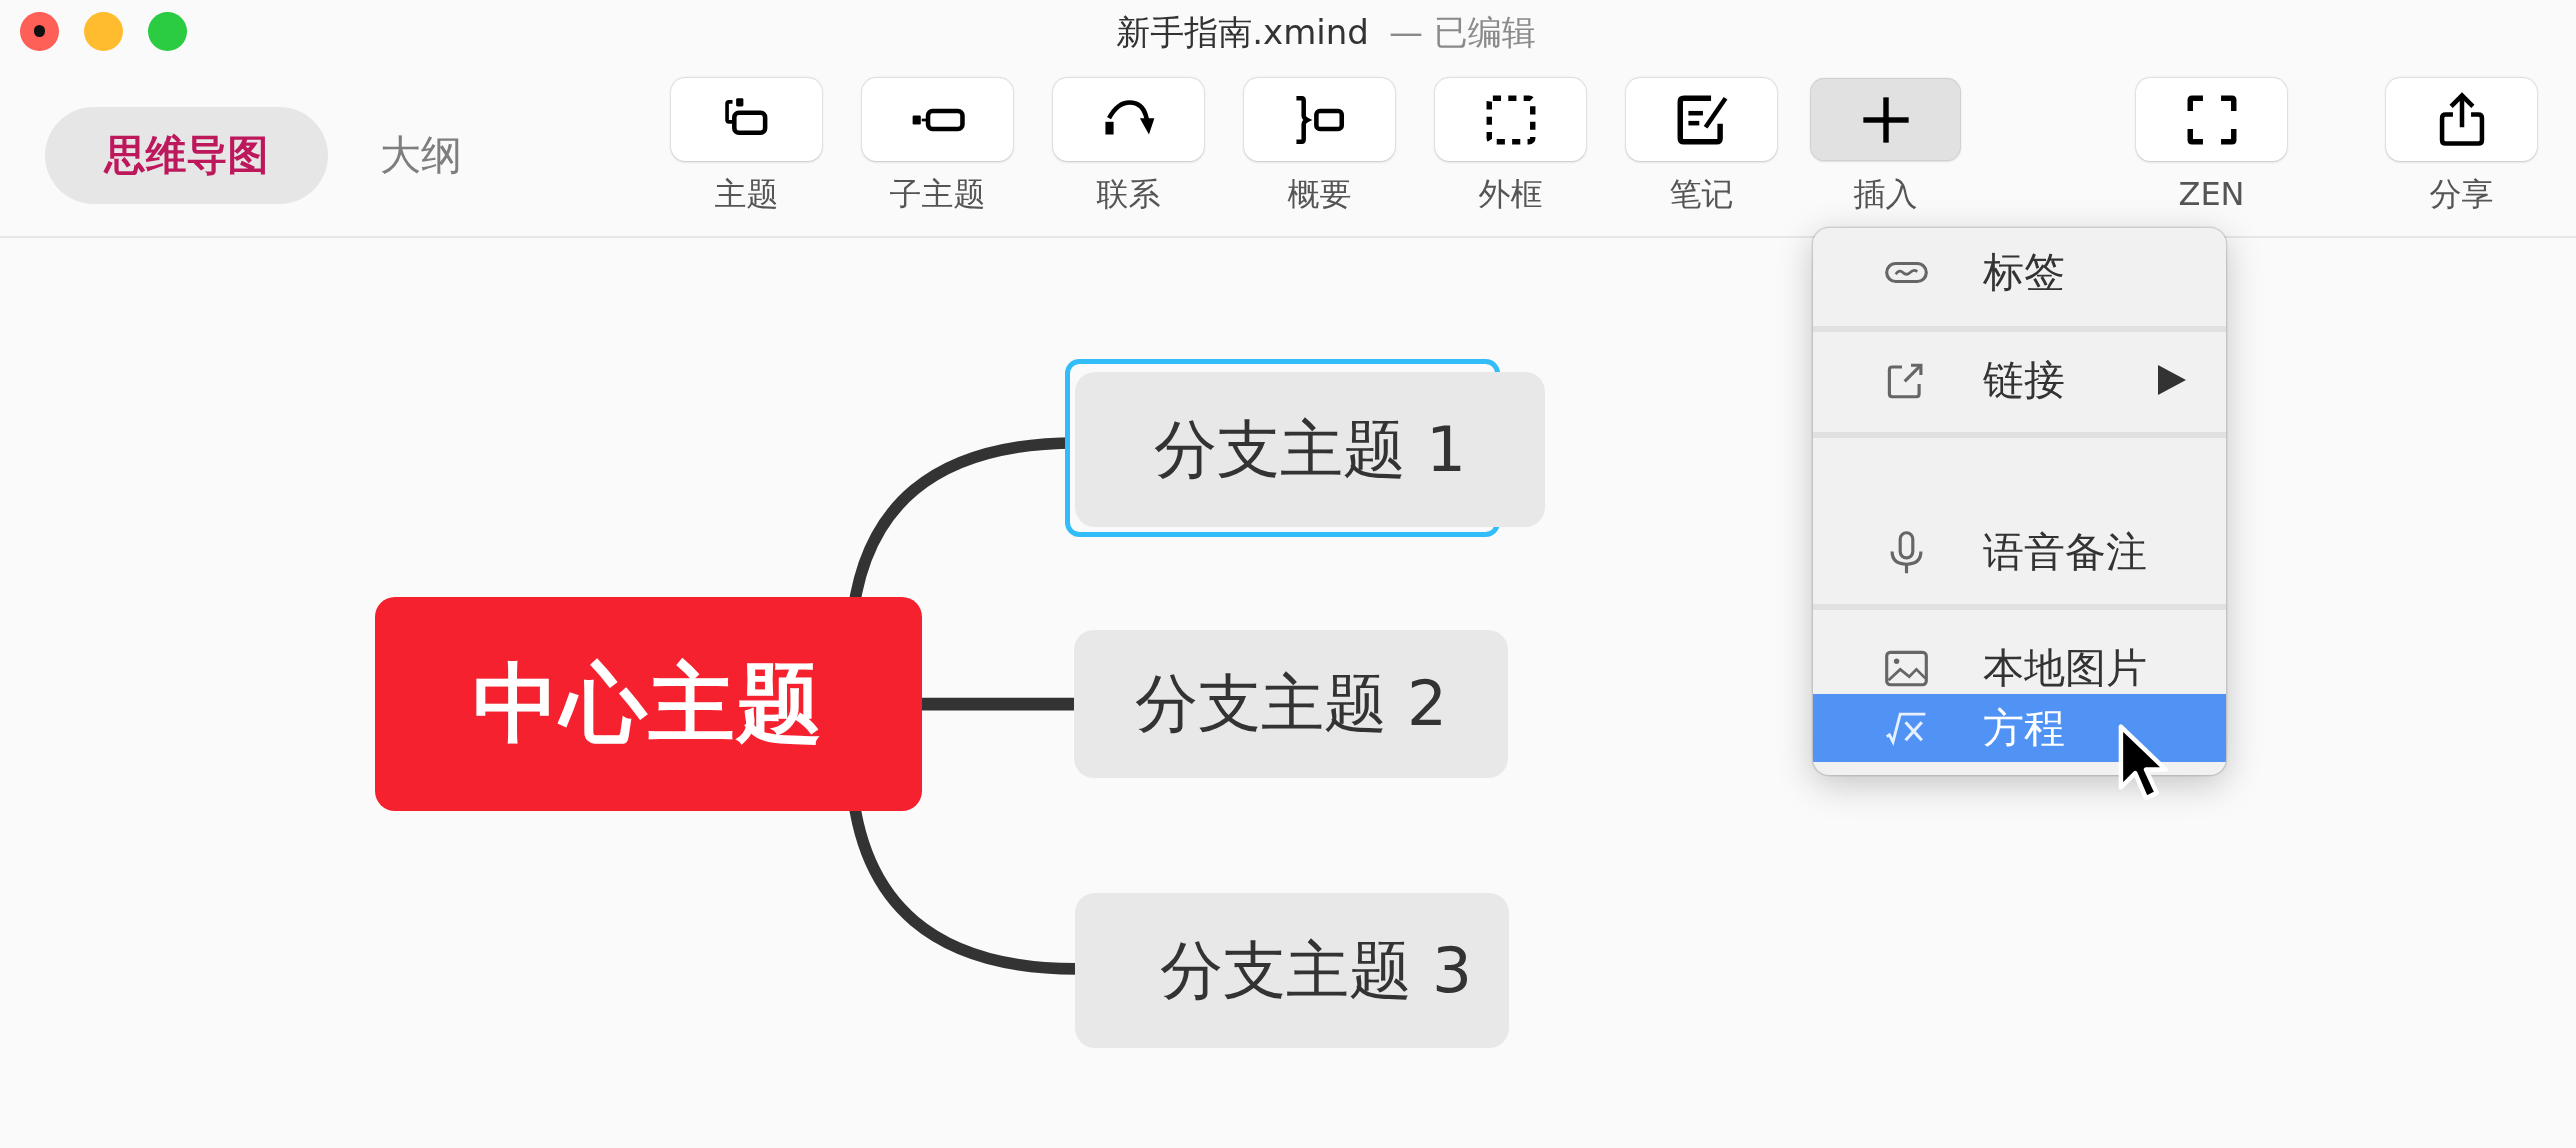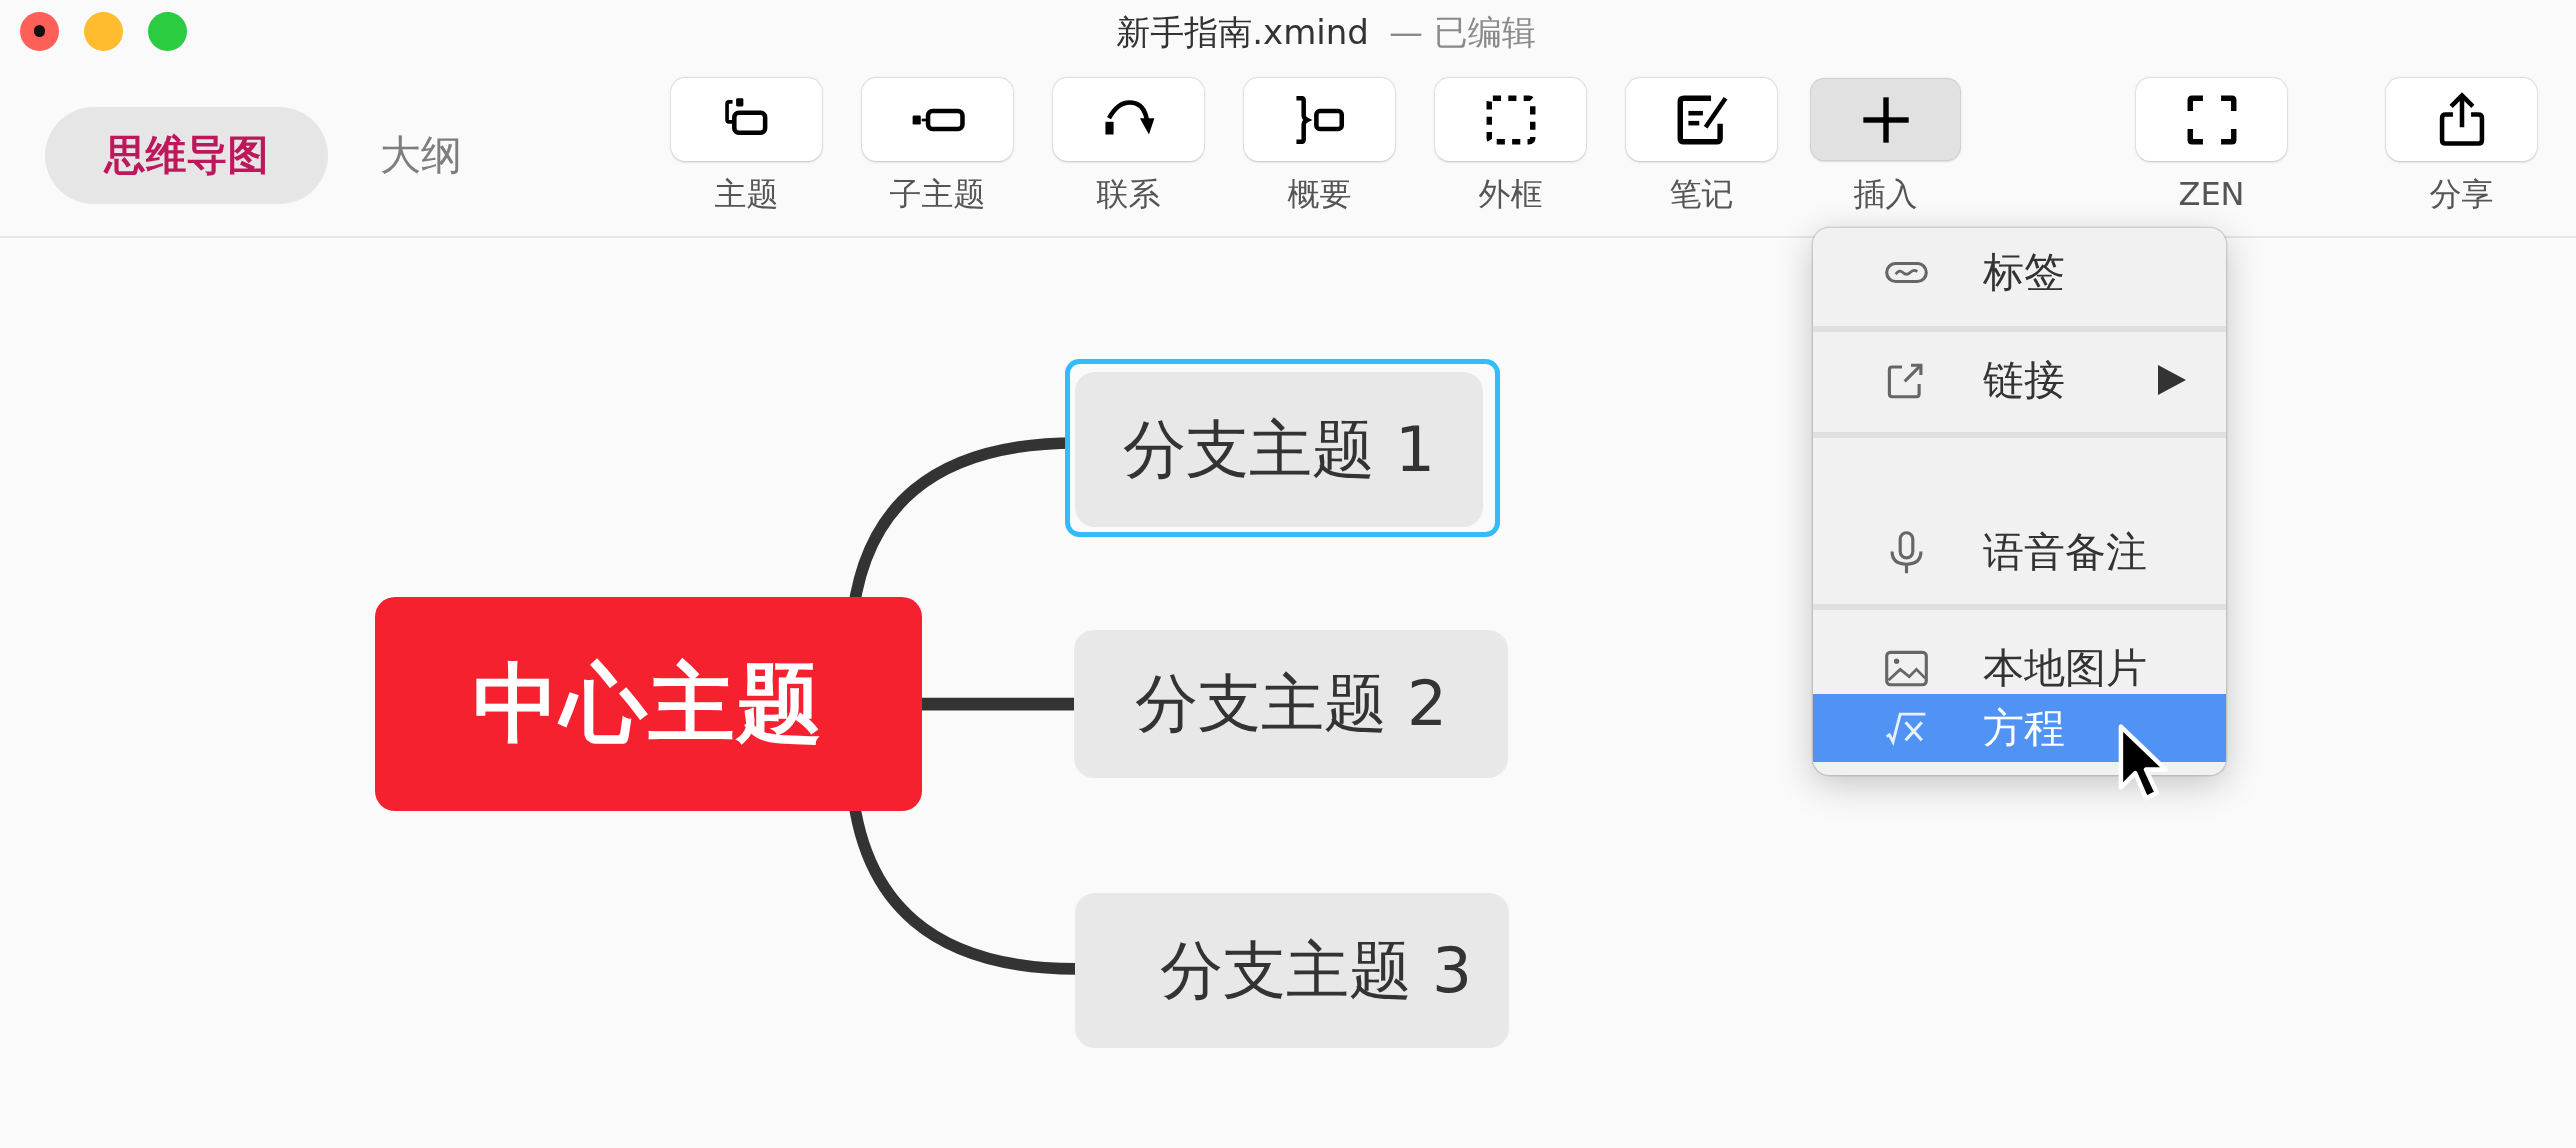--- a/index.html
+++ b/index.html
@@ -29,21 +29,21 @@
     .tool .label { margin-top: 12.6px; text-align: center; font-size: 32px; color: #555; line-height: 41px; white-space: nowrap; }
     .tool svg { width: 58px; height: 58px; }
 
     
     .canvas { position: absolute; left: 0; top: 240px; width: 2576px; height: 908px; background: #fafafa; }
     .connectors { position: absolute; left: 0; top: 0; width: 2576px; height: 1148px; }
 
     .central-topic { position: absolute; left: 367px; top: 597px; width: 547px; height: 214px; background: #f6212f; border-radius: 20px; color: #fff; font-size: 86px; font-weight: bold; display: flex; align-items: center; justify-content: center; letter-spacing: 1.8px; margin-left: 8px; }
 
     .branch { position: absolute; background: #e8e8e8; border-radius: 20px; display: flex; align-items: center; justify-content: center; font-size: 63px; color: #333; white-space: nowrap; }
-    .branch.b1 { left: 1075px; top: 372px; width: 408px; height: 155px; }
+    .branch.b1 { left: 1075px; top: 372px; width: 470px; height: 155px; }
     .branch.b2 { left: 1074px; top: 630px; width: 434px; height: 148px; }
     .branch.b3 { left: 1075px; top: 893px; width: 434px; height: 155px; padding-left: 48px; }
     .selection-ring { position: absolute; left: 1065px; top: 359px; width: 435px; height: 178px; border: 5.4px solid #33bdf8; border-radius: 14.4px; background: #fafafa; }
 
     
     .menu { position: absolute; left: 1813px; top: 228px; width: 413px; height: 547px; background: #f1f1f1; border-radius: 16px; box-shadow: 0 9px 36px rgba(0,0,0,0.22), 0 0 0 1.4px rgba(0,0,0,0.12); overflow: hidden; }
     .menu-item { position: absolute; left: 0; width: 413px; height: 68px; display: flex; align-items: center; font-size: 41px; color: #333; }
     .menu-item .icon { position: absolute; left: 70px; width: 47px; height: 47px; display: flex; align-items: center; justify-content: center; }
     .menu-item .icon svg { width: 45px; height: 45px; }
     .menu-item .text { position: absolute; left: 134px; white-space: nowrap; margin-left: 36px; }

